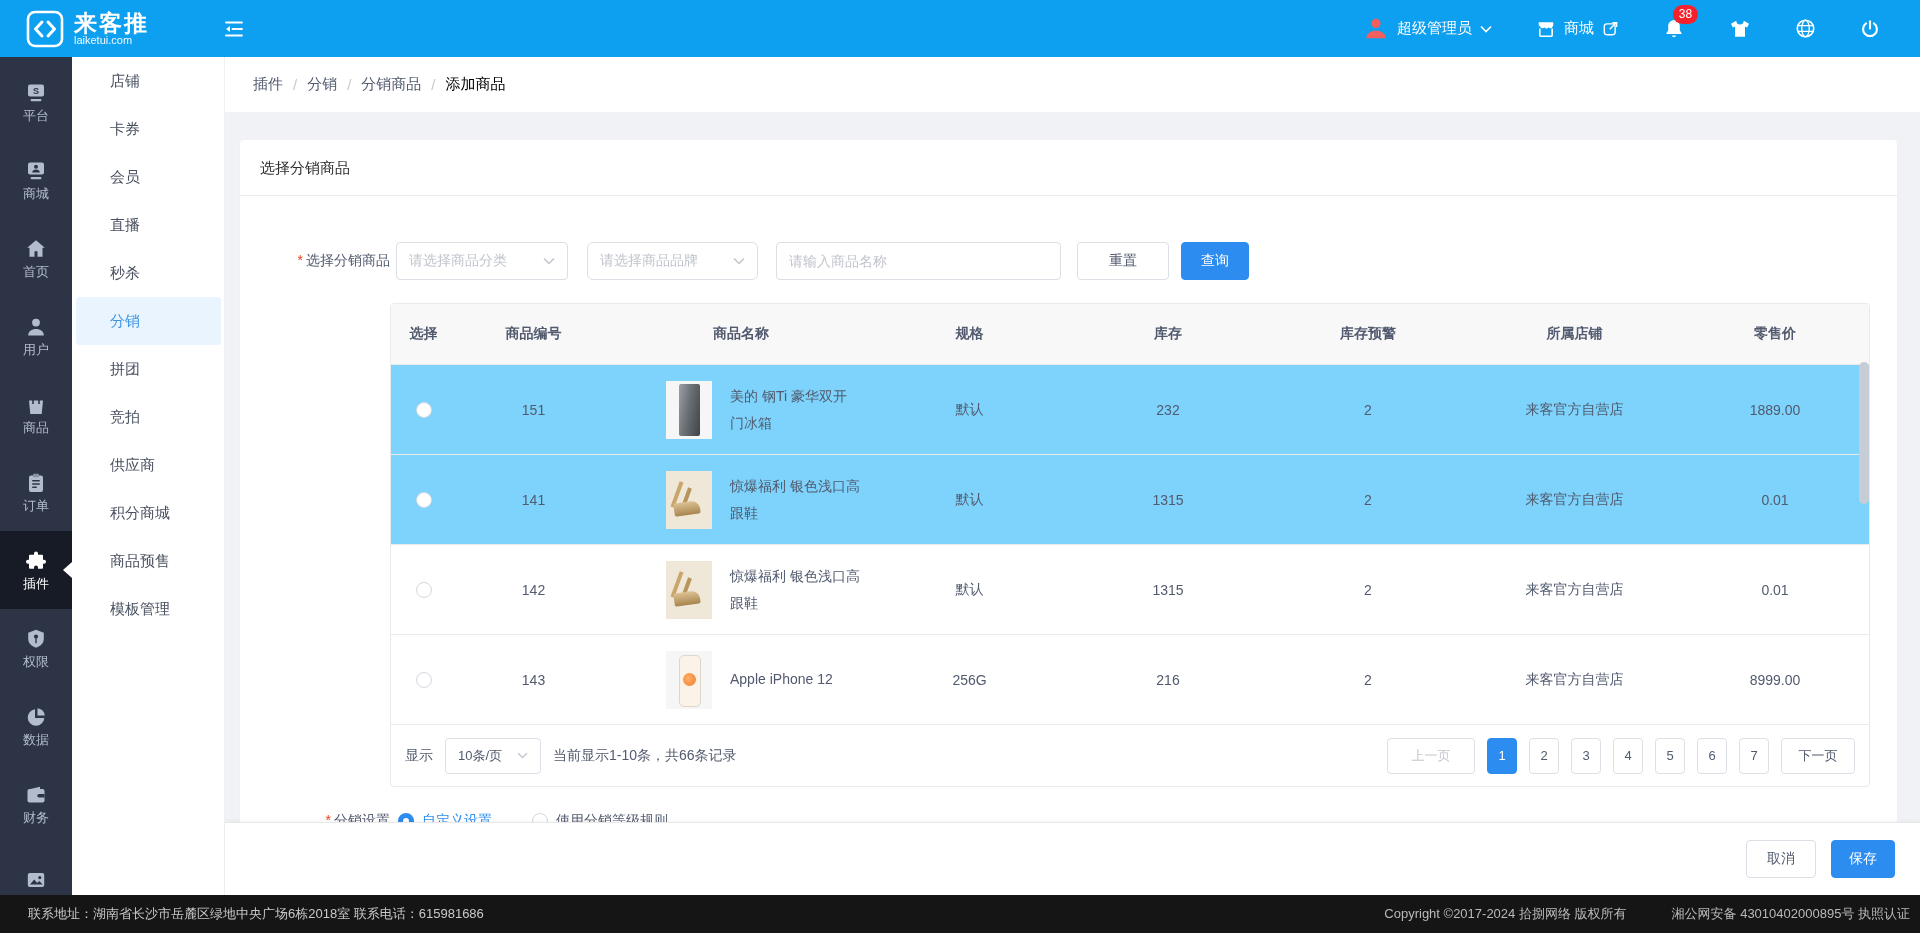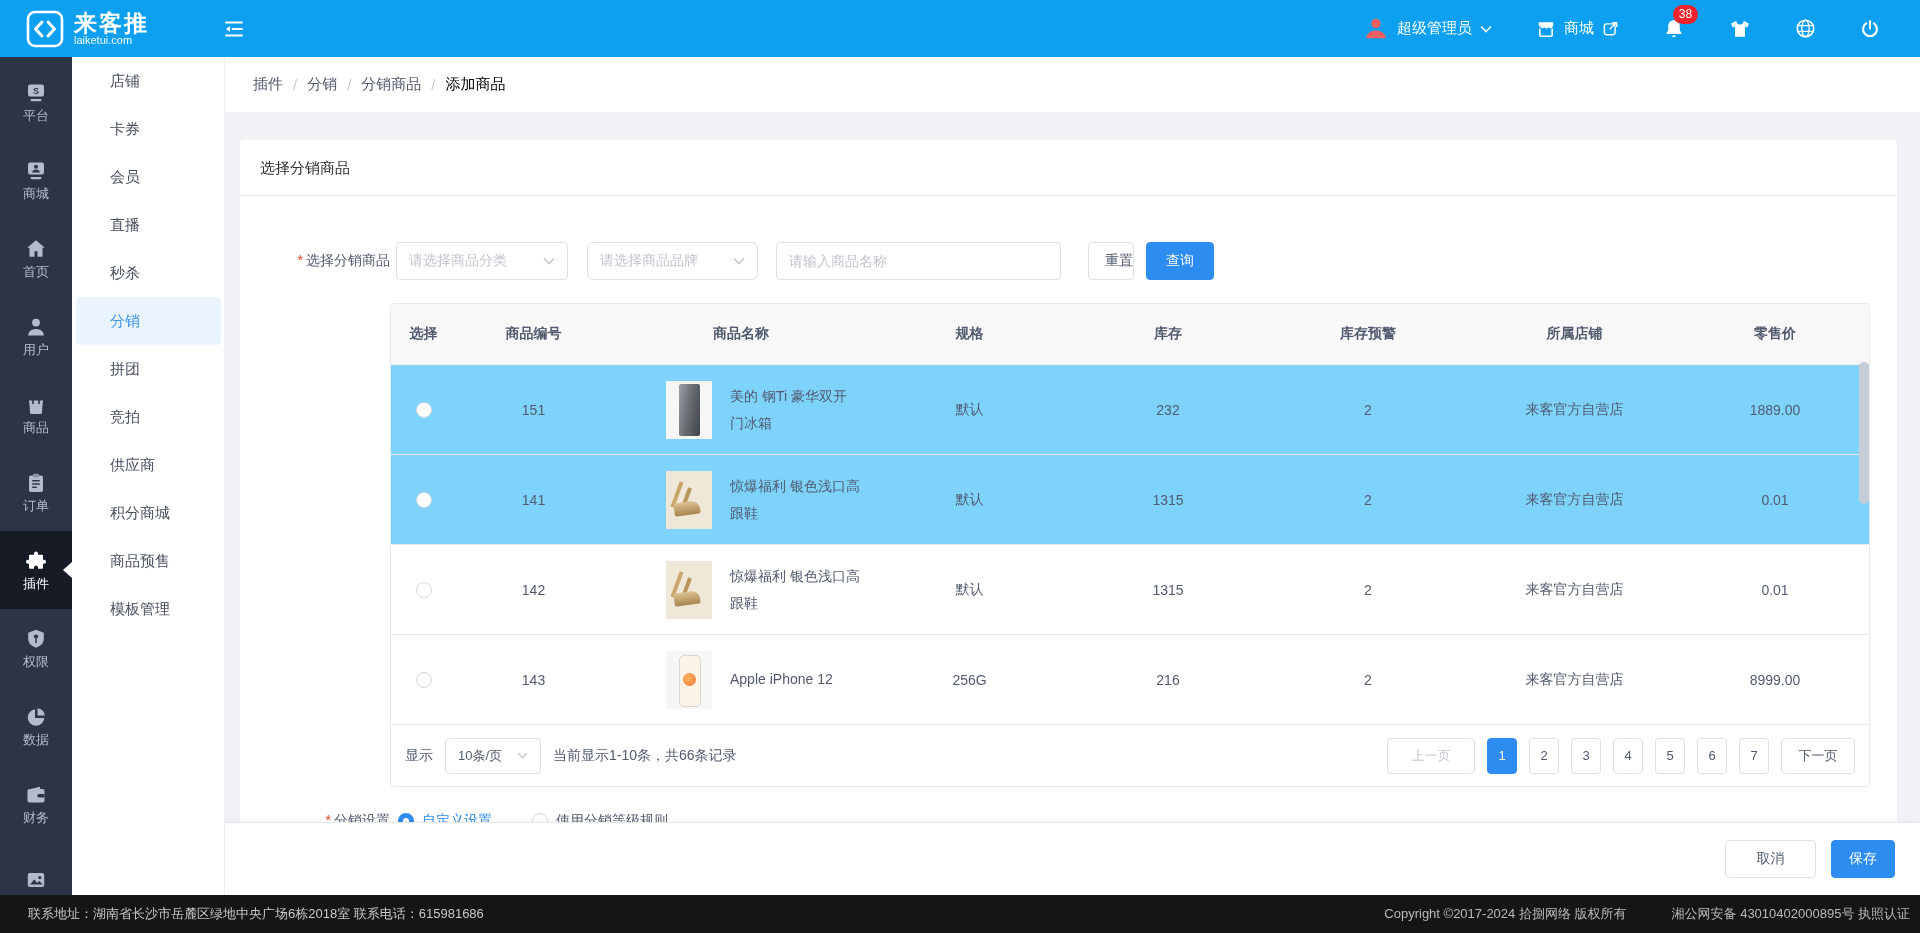--- a/index.html
+++ b/index.html
@@ -54,21 +54,21 @@
   .req { color:#ed4014; margin-right:3px; }
   .sel { height:38px; border:1px solid #dcdfe6; border-radius:4px; background:#fff; display:flex;
     align-items:center; justify-content:space-between; padding:0 12px; font-size:14px; color:#c0c4cc; cursor:pointer; }
   .sel-cat { width:172px; margin-left:6px; }
   .sel-brand { width:171px; margin-left:19px;border-radius:6px; }
   .inp { width:285px; height:38px; border:1px solid #dcdfe6; border-radius:4px; margin-left:18px;
     padding:0 12px; font-size:14px; color:#515a6e; outline:none; font-family:inherit; }
   .inp::placeholder { color:#c0c4cc; }
   .btn { height:38px; border-radius:4px; border:1px solid #dcdfe6; background:#fff; color:#515a6e;
     font-size:14px; cursor:pointer; font-family:inherit; }
-  .btn-reset { width:46px; margin-left:27px;text-align:right; }
+  .btn-reset { width:92px; margin-left:16px; }
   .btn-primary { background:#2d8cf0; border-color:#2d8cf0; color:#fff; }
   .btn-query { width:68px; margin-left:12px; }
   
   .tblwrap { margin:23px 27px 0 150px; border:1px solid #e8eaec; border-radius:4px; }
   .thead, .trow { display:grid; grid-template-columns:65px 155px 260px 197px 200px 200px 213px 1fr; align-items:center; }
   .thead { height:60px; background:#f8f8f9; font-size:14px; font-weight:bold; color:#515a6e; }
   .thead > div, .tcell { text-align:center; font-size:14px; }
   .trow { height:90px; border-top:1px solid #e8eaec; }
   .trow:nth-child(-n+2) { background:#7dd3fc; }
   .name-cell { display:flex; align-items:center; gap:18px; padding-left:55px; text-align:left; }
@@ -99,21 +99,21 @@
   .pbtn.num.active { background:#2d8cf0; border-color:#2d8cf0; color:#fff; }
   
   .set-row { margin-top:14px; display:flex; align-items:center; height:40px; }
   .rgroup { display:flex; align-items:center; gap:8px; margin-left:8px; font-size:14px; cursor:pointer; }
   .rgroup + .rgroup { margin-left:40px; }
   .rgroup .rlabel-on { color:#2d8cf0; }
   
   .actionbar { position:absolute; left:225px; top:822px; right:0; height:73px; background:#fff;
     border-top:1px solid #e8e8e8; display:flex; align-items:center; justify-content:flex-end;
     padding-right:25px; gap:15px; z-index:15; box-shadow:0 -2px 4px rgba(0,0,0,.03); }
-  .btn-cancel { width:91px; }
+  .btn-cancel { width:70px; }
   .btn-save { width:64px; }
   
   .bottombar { position:absolute; left:0; bottom:0; width:1920px; height:38px; background:#151515;
     color:#c9c9c9; font-size:13px; display:flex; align-items:center; justify-content:space-between;
     padding:0 10px 0 28px; z-index:40; }
   .bb-right { display:flex; gap:45px; color:#b9b9b9; }
   
   .vscroll { position:absolute; left:1859px; top:362px; width:10px; height:142px; background:#c7cdd6; border-radius:5px; z-index:25; cursor:grab; }
   svg { display:block; }
 </style>

